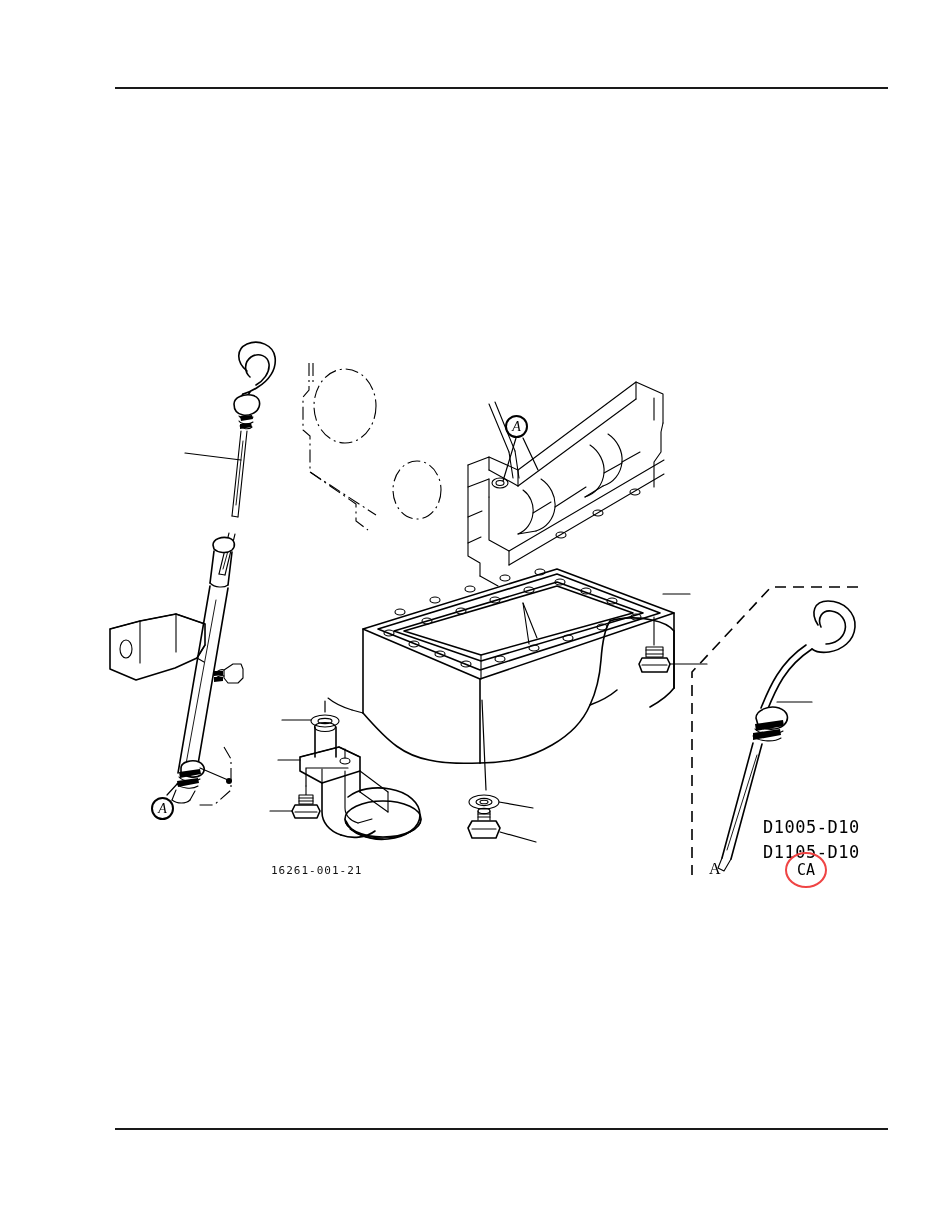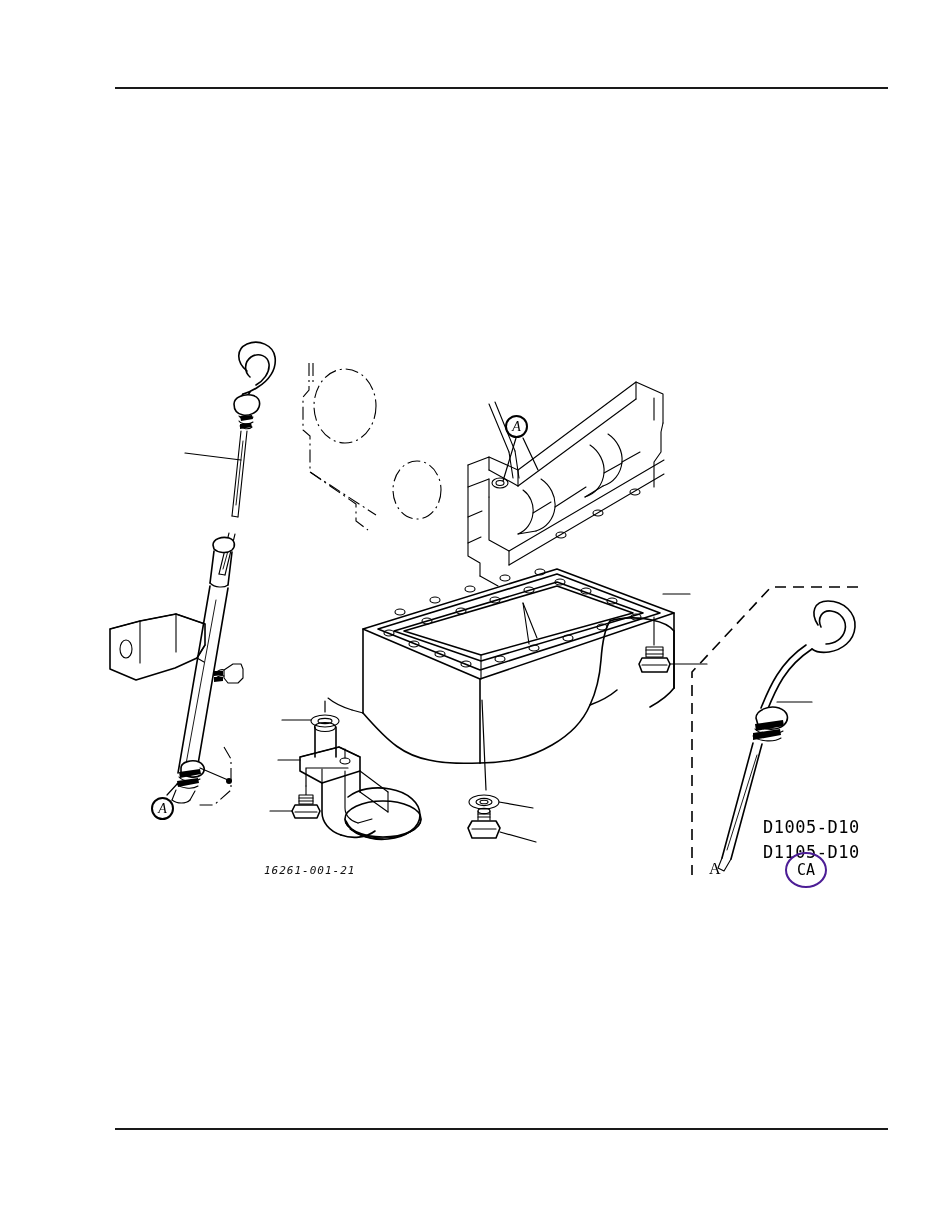--- a/index.html
+++ b/index.html
@@ -45,41 +45,40 @@
 
   .dwg-label {
     position: absolute;
     font-family: "DejaVu Sans Mono", monospace;
     font-size: 11px;
     letter-spacing: 1px;
     color: #111;
     white-space: nowrap;
   }
   #drawing-number {
-    left: 264px;
+    left: 271px;
     top: 864px;
-    font-style: italic;
   }
   .model-label {
     position: absolute;
     font-family: "DejaVu Sans Mono", monospace;
     font-size: 17px;
     letter-spacing: 0.5px;
     color: #000;
     white-space: nowrap;
   }
   #model-line-1 { left: 763px; top: 817px; }
   #model-line-2 { left: 763px; top: 834px; margin-top: 8px; }
   #variant-code {
     position: absolute;
     left: 785px;
     top: 852px;
     width: 42px;
     height: 36px;
-    border: 2px solid #4c1d95;
+    border: 2px solid #ef4444;
     border-radius: 50%;
     font-family: "DejaVu Sans Mono", monospace;
     font-size: 15px;
     color: #000;
     display: flex;
     align-items: center;
     justify-content: center;
     box-sizing: border-box;
   }
   .callout-circle {

